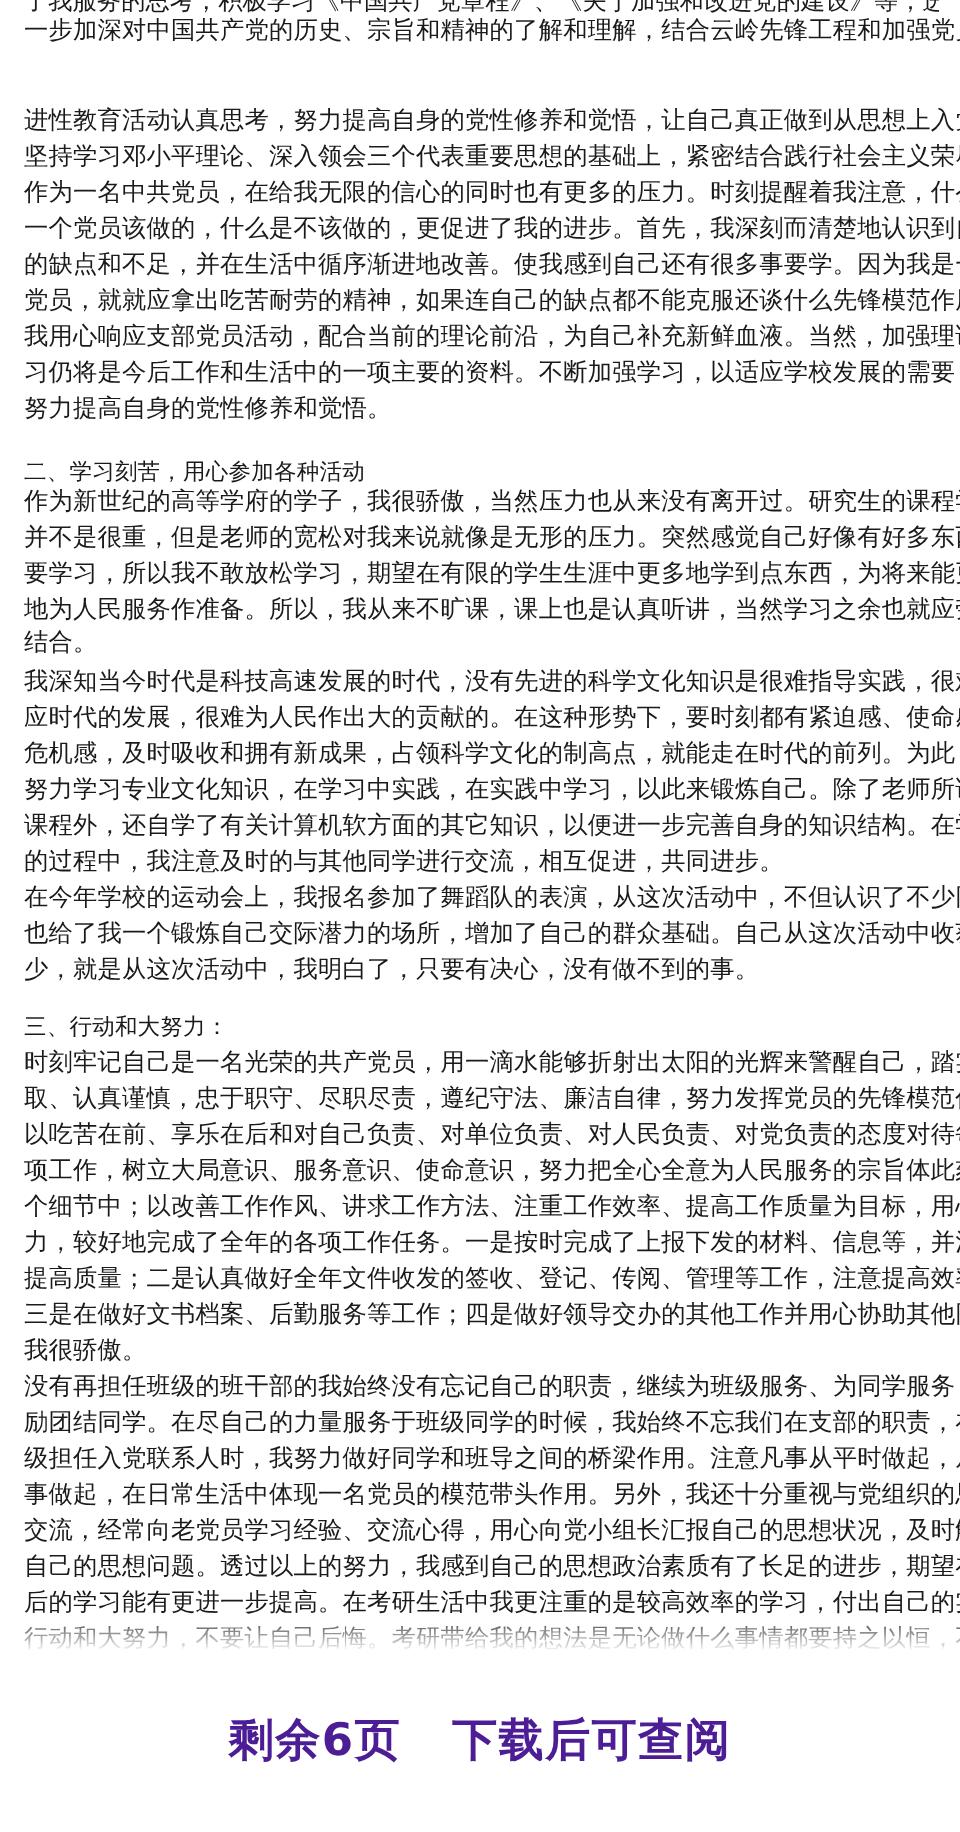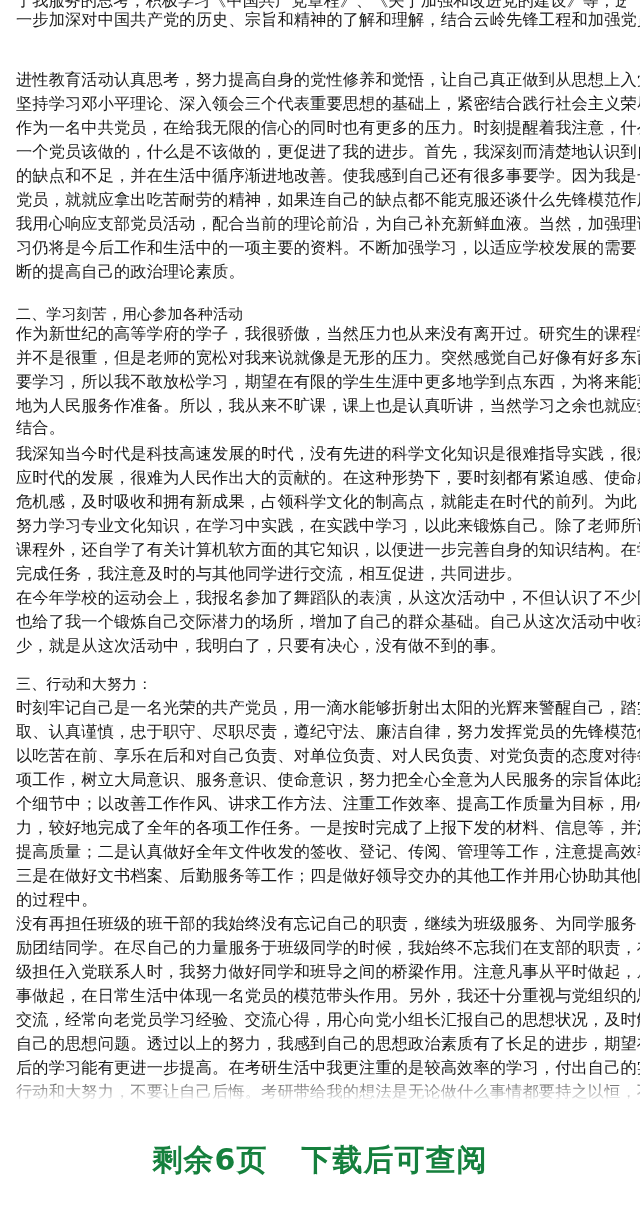--- a/index.html
+++ b/index.html
@@ -53,21 +53,21 @@
       background: linear-gradient(to bottom, rgba(255,255,255,0) 0%, #ffffff 18%, #ffffff 100%);
     }
     .remain-banner {
       position: absolute;
       left: 0;
       top: 1140px;
       width: 640px;
       text-align: center;
       font-size: 30px;
       font-weight: bold;
-      color: #15803d;
+      color: #4c1d95;
       letter-spacing: 1px;
       cursor: pointer;
     }
     .remain-banner .gap {
       display: inline-block;
       width: 34px;
     }
   </style>
 </head>
 <body>
@@ -77,46 +77,46 @@
   <div id="lines">
       <div class="line" style="top: 8px;">一步加深对中国共产党的历史、宗旨和精神的了解和理解，结合云岭先锋工程和加强党员先</div>
       <div class="line" style="top: 68px;">进性教育活动认真思考，努力提高自身的党性修养和觉悟，让自己真正做到从思想上入党。</div>
       <div class="line" style="top: 92px;">坚持学习邓小平理论、深入领会三个代表重要思想的基础上，紧密结合践行社会主义荣辱观，</div>
       <div class="line" style="top: 116px;">作为一名中共党员，在给我无限的信心的同时也有更多的压力。时刻提醒着我注意，什么是</div>
       <div class="line" style="top: 140px;">一个党员该做的，什么是不该做的，更促进了我的进步。首先，我深刻而清楚地认识到自己</div>
       <div class="line" style="top: 164px;">的缺点和不足，并在生活中循序渐进地改善。使我感到自己还有很多事要学。因为我是一名</div>
       <div class="line" style="top: 188px;">党员，就就应拿出吃苦耐劳的精神，如果连自己的缺点都不能克服还谈什么先锋模范作用。</div>
       <div class="line" style="top: 212px;">我用心响应支部党员活动，配合当前的理论前沿，为自己补充新鲜血液。当然，加强理论学</div>
       <div class="line" style="top: 236px;">习仍将是今后工作和生活中的一项主要的资料。不断加强学习，以适应学校发展的需要，不</div>
-      <div class="line" style="top: 260px;">断的提高自己的政治理论素质。</div>
+      <div class="line" style="top: 260px;">努力提高自身的党性修养和觉悟。</div>
       <div class="line heading" style="top: 302px;">二、学习刻苦，用心参加各种活动</div>
       <div class="line" style="top: 322px;">作为新世纪的高等学府的学子，我很骄傲，当然压力也从来没有离开过。研究生的课程学习</div>
       <div class="line" style="top: 346px;">并不是很重，但是老师的宽松对我来说就像是无形的压力。突然感觉自己好像有好多东西需</div>
       <div class="line" style="top: 370px;">要学习，所以我不敢放松学习，期望在有限的学生生涯中更多地学到点东西，为将来能更好</div>
       <div class="line" style="top: 394px;">地为人民服务作准备。所以，我从来不旷课，课上也是认真听讲，当然学习之余也就应劳逸</div>
       <div class="line" style="top: 400px; margin-top: 16px;">结合。</div>
       <div class="line" style="top: 442px;">我深知当今时代是科技高速发展的时代，没有先进的科学文化知识是很难指导实践，很难顺</div>
       <div class="line" style="top: 466px;">应时代的发展，很难为人民作出大的贡献的。在这种形势下，要时刻都有紧迫感、使命感、</div>
       <div class="line" style="top: 490px;">危机感，及时吸收和拥有新成果，占领科学文化的制高点，就能走在时代的前列。为此，我</div>
       <div class="line" style="top: 514px;">努力学习专业文化知识，在学习中实践，在实践中学习，以此来锻炼自己。除了老师所讲的</div>
       <div class="line" style="top: 538px;">课程外，还自学了有关计算机软方面的其它知识，以便进一步完善自身的知识结构。在学习</div>
-      <div class="line" style="top: 562px;">完成任务，我注意及时的与其他同学进行交流，相互促进，共同进步。</div>
+      <div class="line" style="top: 562px;">的过程中，我注意及时的与其他同学进行交流，相互促进，共同进步。</div>
       <div class="line" style="top: 586px;">在今年学校的运动会上，我报名参加了舞蹈队的表演，从这次活动中，不但认识了不少同学，</div>
       <div class="line" style="top: 610px;">也给了我一个锻炼自己交际潜力的场所，增加了自己的群众基础。自己从这次活动中收获不</div>
       <div class="line" style="top: 634px;">少，就是从这次活动中，我明白了，只要有决心，没有做不到的事。</div>
       <div class="line heading" style="top: 672px;">三、行动和大努力：</div>
       <div class="line" style="top: 696px;">时刻牢记自己是一名光荣的共产党员，用一滴水能够折射出太阳的光辉来警醒自己，踏实进</div>
       <div class="line" style="top: 720px;">取、认真谨慎，忠于职守、尽职尽责，遵纪守法、廉洁自律，努力发挥党员的先锋模范作用，</div>
       <div class="line" style="top: 744px;">以吃苦在前、享乐在后和对自己负责、对单位负责、对人民负责、对党负责的态度对待每一</div>
       <div class="line" style="top: 768px;">项工作，树立大局意识、服务意识、使命意识，努力把全心全意为人民服务的宗旨体此刻每</div>
       <div class="line" style="top: 792px;">个细节中；以改善工作作风、讲求工作方法、注重工作效率、提高工作质量为目标，用心努</div>
       <div class="line" style="top: 816px;">力，较好地完成了全年的各项工作任务。一是按时完成了上报下发的材料、信息等，并注意</div>
       <div class="line" style="top: 840px;">提高质量；二是认真做好全年文件收发的签收、登记、传阅、管理等工作，注意提高效率；</div>
       <div class="line" style="top: 864px;">三是在做好文书档案、后勤服务等工作；四是做好领导交办的其他工作并用心协助其他同志</div>
-      <div class="line" style="top: 888px;">的过程中。</div>
+      <div class="line" style="top: 888px;">我很骄傲。</div>
       <div class="line" style="top: 912px;">没有再担任班级的班干部的我始终没有忘记自己的职责，继续为班级服务、为同学服务，鼓</div>
       <div class="line" style="top: 936px;">励团结同学。在尽自己的力量服务于班级同学的时候，我始终不忘我们在支部的职责，在班</div>
       <div class="line" style="top: 960px;">级担任入党联系人时，我努力做好同学和班导之间的桥梁作用。注意凡事从平时做起，从小</div>
       <div class="line" style="top: 984px;">事做起，在日常生活中体现一名党员的模范带头作用。另外，我还十分重视与党组织的思想</div>
       <div class="line" style="top: 1008px;">交流，经常向老党员学习经验、交流心得，用心向党小组长汇报自己的思想状况，及时解决</div>
       <div class="line" style="top: 1032px;">自己的思想问题。透过以上的努力，我感到自己的思想政治素质有了长足的进步，期望在以</div>
       <div class="line" style="top: 1056px;">后的学习能有更进一步提高。在考研生活中我更注重的是较高效率的学习，付出自己的实际</div>
       <div class="line" style="top: 1080px;">行动和大努力，不要让自己后悔。考研带给我的想法是无论做什么事情都要持之以恒，不要</div>
     </div>
 </div>

